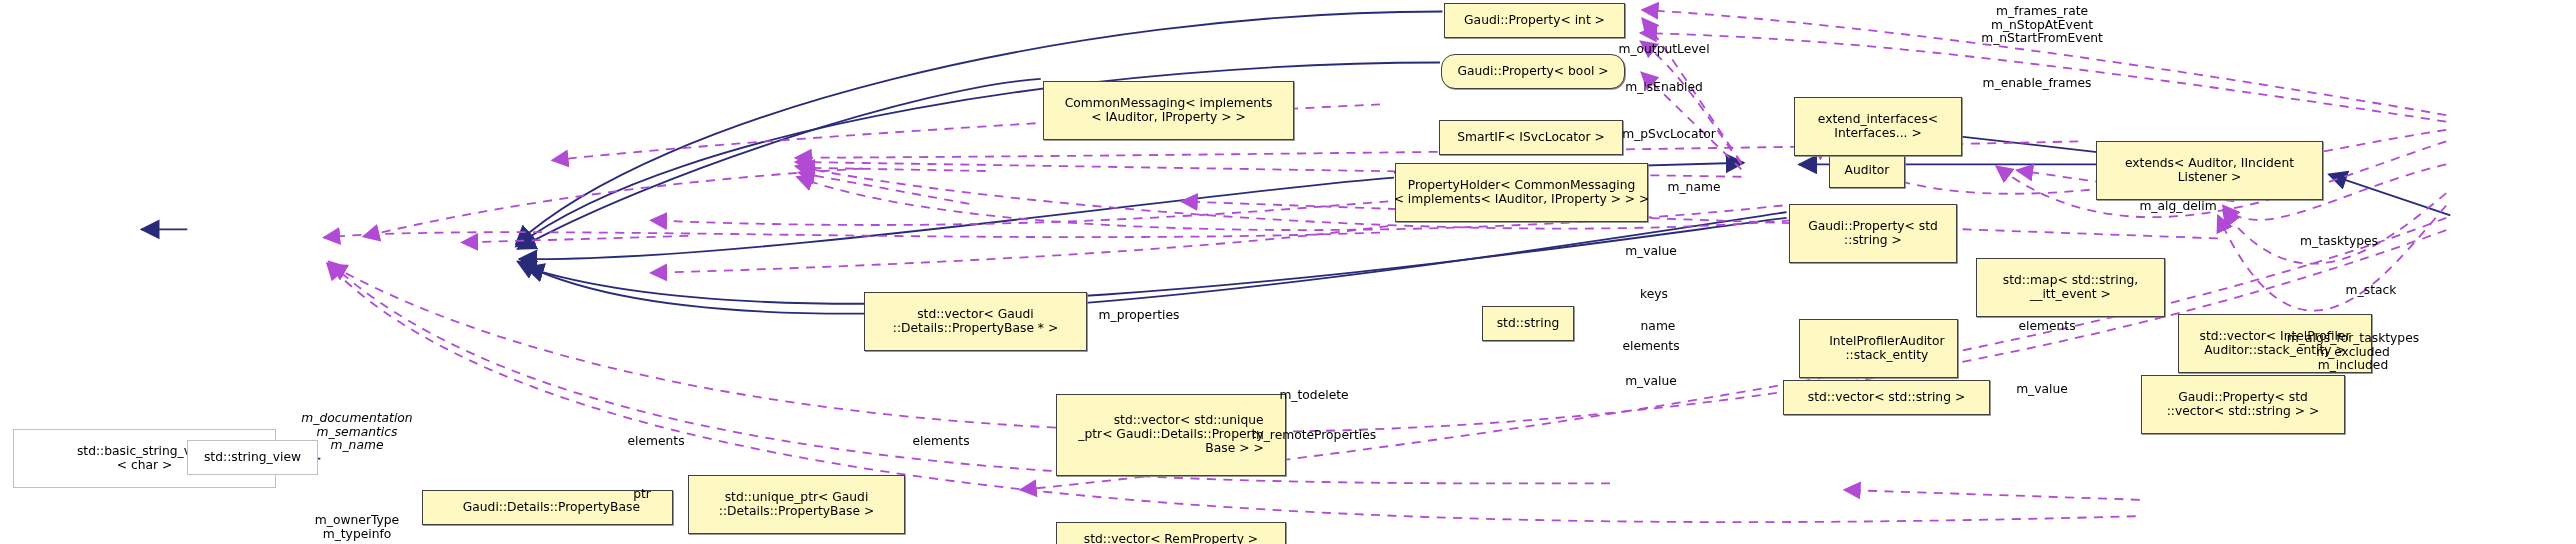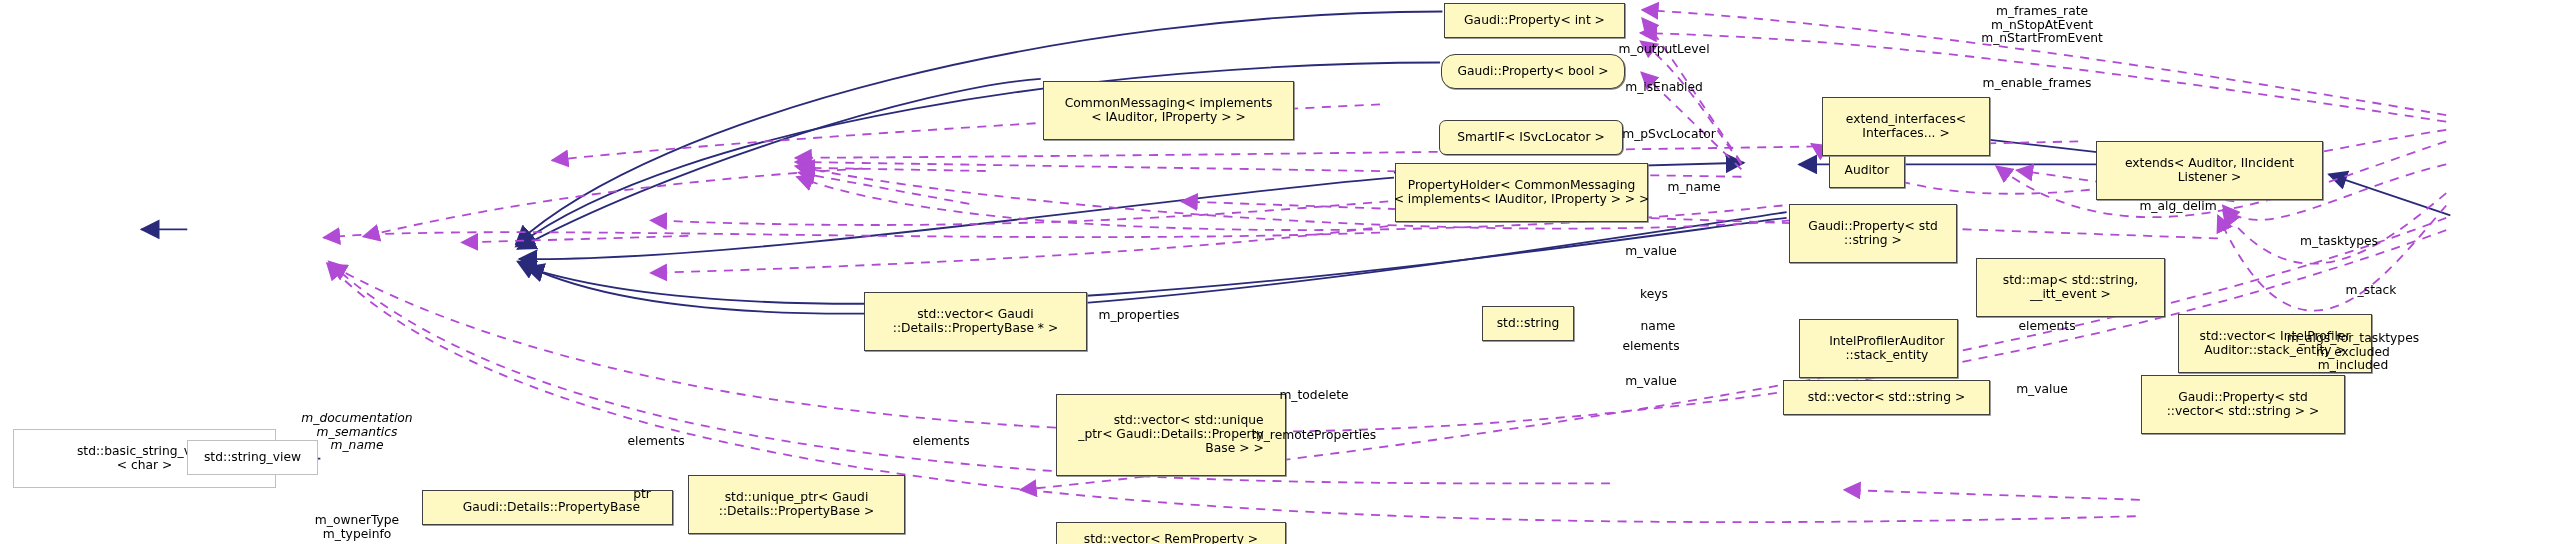--- a/index.html
+++ b/index.html
@@ -97,25 +97,25 @@
       <div class="node thick" style="left: 688px; top: 475px; width: 217px; height: 59px;">std::unique_ptr&lt; Gaudi
 ::Details::PropertyBase &gt;</div>
       <div class="node thick" style="left: 1056px; top: 394px; width: 230px; height: 82px; text-align: right;">std::vector&lt; std::unique
 _ptr&lt; Gaudi::Details::Property
 Base &gt; &gt;</div>
       <div class="node thick" style="left: 1056px; top: 522px; width: 230px; height: 35px;">std::vector&lt; RemProperty &gt;</div>
       <div class="node thick" style="left: 1043px; top: 81px; width: 251px; height: 59px;">CommonMessaging&lt; implements
 &lt; IAuditor, IProperty &gt; &gt;</div>
       <div class="node thick" style="left: 1444px; top: 3.3px; width: 181px; height: 35px;">Gaudi::Property&lt; int &gt;</div>
       <div class="node thick" style="left: 1441px; top: 54px; width: 184px; height: 35px; border-radius: 14px;">Gaudi::Property&lt; bool &gt;</div>
-      <div class="node thick" style="left: 1439px; top: 120px; width: 184px; height: 35px; border-radius: 7px;">SmartIF&lt; ISvcLocator &gt;</div>
+      <div class="node thick" style="left: 1439px; top: 120px; width: 184px; height: 35px;">SmartIF&lt; ISvcLocator &gt;</div>
       <div class="node thick" style="left: 1395px; top: 163px; width: 253px; height: 59px; text-align: center;">PropertyHolder&lt; CommonMessaging
 &lt; implements&lt; IAuditor, IProperty &gt; &gt; &gt;</div>
       <div class="node thick" style="left: 1829px; top: 153px; width: 76px; height: 35px;">Auditor</div>
-      <div class="node thick" style="left: 1794px; top: 97px; width: 168px; height: 59px; margin-left: 28px;">extend_interfaces&lt;
+      <div class="node thick" style="left: 1794px; top: 97px; width: 168px; height: 59px;">extend_interfaces&lt;
 Interfaces... &gt;</div>
       <div class="node thick" style="left: 2096px; top: 141px; width: 227px; height: 59px;">extends&lt; Auditor, IIncident
 Listener &gt;</div>
       <div class="node thick" style="left: 1789px; top: 204px; width: 168px; height: 59px;">Gaudi::Property&lt; std
 ::string &gt;</div>
       <div class="node thick" style="left: 1482px; top: 306px; width: 92px; height: 35px;">std::string</div>
       <div class="node thick" style="left: 1976px; top: 258px; width: 189px; height: 59px;">std::map&lt; std::string,
 __itt_event &gt;</div>
       <div class="node thick" style="left: 1799px; top: 319px; width: 159px; height: 59px; padding-left: 20px;">IntelProfilerAuditor
 ::stack_entity</div>

